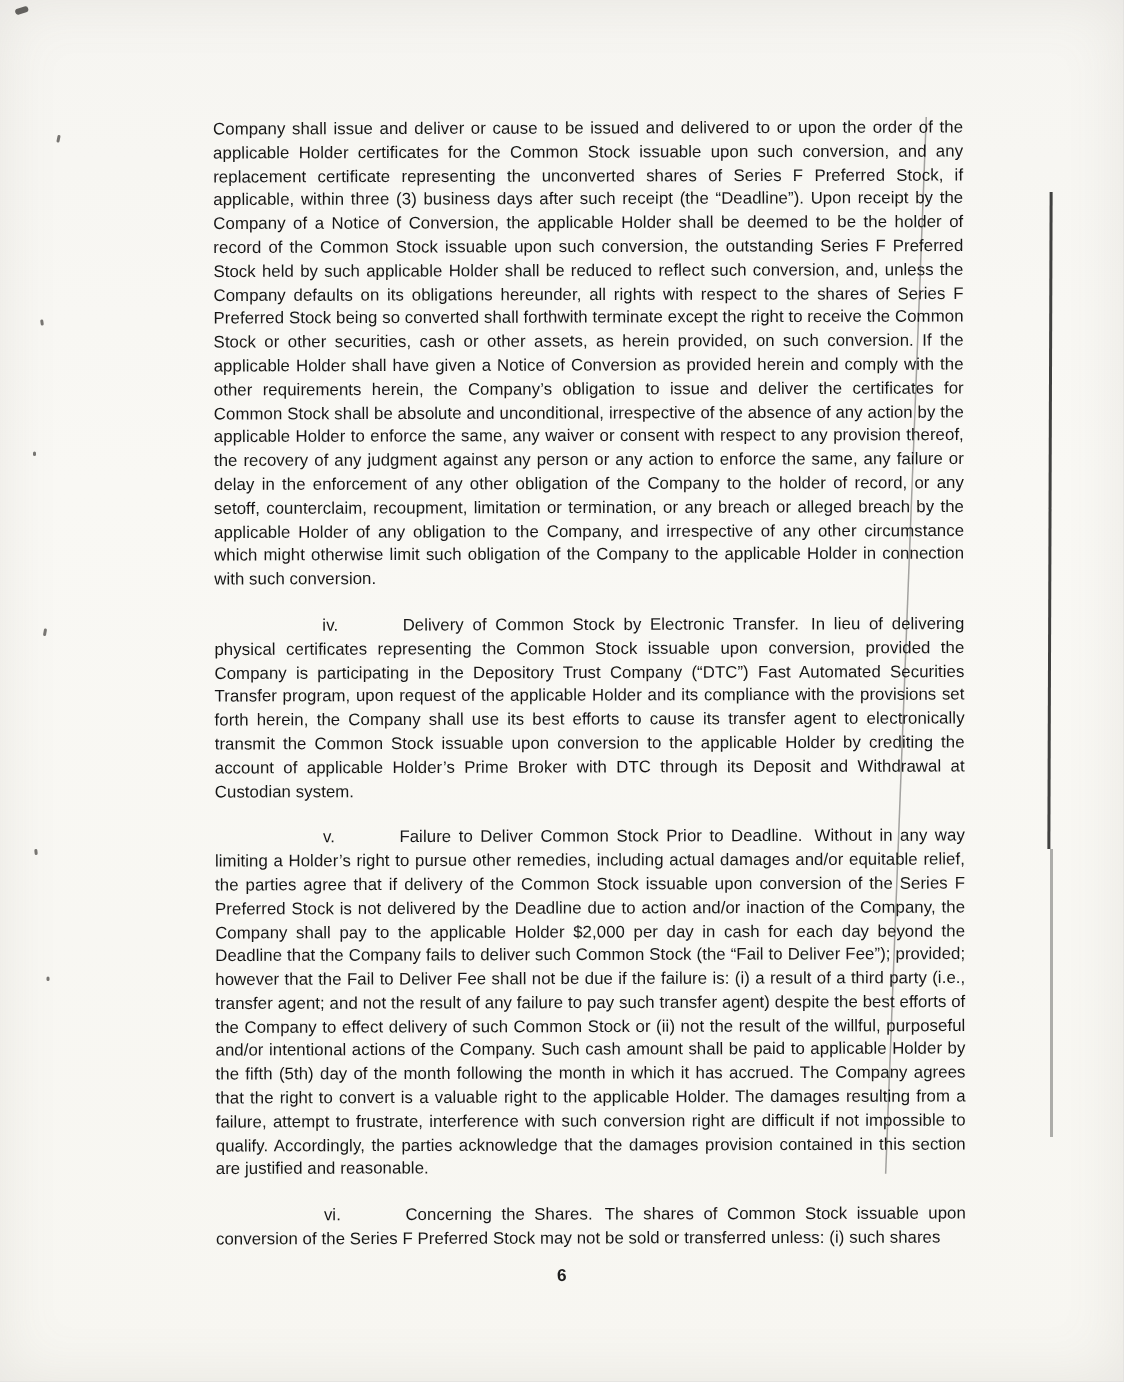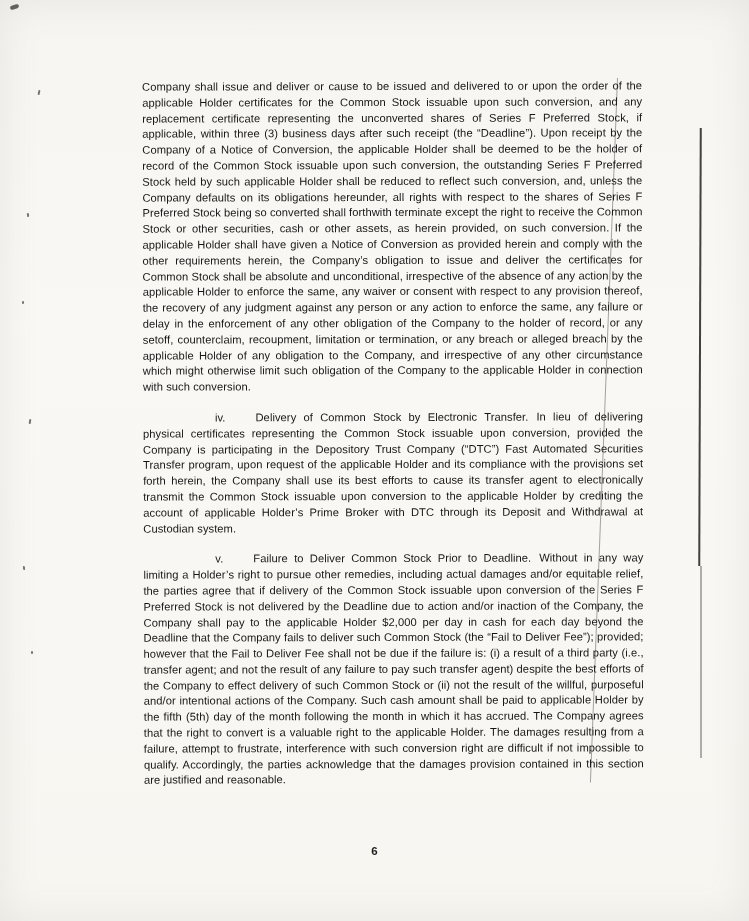--- a/index.html
+++ b/index.html
@@ -24,21 +24,21 @@
     width: 500px;
     color: #161616;
     font-size: 11.2px;
     line-height: 15.8px;
     text-align: justify;
     letter-spacing: 0.05px;
     transform: rotate(-0.15deg);
   }
   .para { margin: 0 0 15px 0; }
   .para:last-child { margin-bottom: 0; }
-  .pnum { margin-left: 72px; margin-right: 30px; }
+  .pnum { margin-left: 72px; margin-right: 43px; }
   .ptitle { margin-right: 8px; }
   .page-number {
     position: absolute;
     top: 845px;
     left: 0;
     width: 100%;
     text-align: center;
     font-size: 11.5px;
     font-weight: bold;
     color: #1d1d1d;
@@ -110,18 +110,19 @@
   <div class="vline-faint"></div>
 
   <div class="text-block">
 
     <p class="para"><span>Company shall issue and deliver or cause to be issued and delivered to or upon the order of the applicable Holder certificates for the Common Stock issuable upon such conversion, and any replacement certificate representing the unconverted shares of Series F Preferred Stock, if applicable, within three (3) business days after such receipt (the “Deadline”). Upon receipt by the Company of a Notice of Conversion, the applicable Holder shall be deemed to be the holder of record of the Common Stock issuable upon such conversion, the outstanding Series F Preferred Stock held by such applicable Holder shall be reduced to reflect such conversion, and, unless the Company defaults on its obligations hereunder, all rights with respect to the shares of Series F Preferred Stock being so converted shall forthwith terminate except the right to receive the Common Stock or other securities, cash or other assets, as herein provided, on such conversion. If the applicable Holder shall have given a Notice of Conversion as provided herein and comply with the other requirements herein, the Company’s obligation to issue and deliver the certificates for Common Stock shall be absolute and unconditional, irrespective of the absence of any action by the applicable Holder to enforce the same, any waiver or consent with respect to any provision thereof, the recovery of any judgment against any person or any action to enforce the same, any failure or delay in the enforcement of any other obligation of the Company to the holder of record, or any setoff, counterclaim, recoupment, limitation or termination, or any breach or alleged breach by the applicable Holder of any obligation to the Company, and irrespective of any other circumstance which might otherwise limit such obligation of the Company to the applicable Holder in connection with such conversion.</span></p>
 
     <p class="para"><span class="pnum">iv.</span><span class="ptitle">Delivery of Common Stock by Electronic Transfer.</span><span>In lieu of delivering physical certificates representing the Common Stock issuable upon conversion, provided the Company is participating in the Depository Trust Company (“DTC”) Fast Automated Securities Transfer program, upon request of the applicable Holder and its compliance with the provisions set forth herein, the Company shall use its best efforts to cause its transfer agent to electronically transmit the Common Stock issuable upon conversion to the applicable Holder by crediting the account of applicable Holder’s Prime Broker with DTC through its Deposit and Withdrawal at Custodian system.</span></p>
 
     <p class="para"><span class="pnum">v.</span><span class="ptitle">Failure to Deliver Common Stock Prior to Deadline.</span><span>Without in any way limiting a Holder’s right to pursue other remedies, including actual damages and/or equitable relief, the parties agree that if delivery of the Common Stock issuable upon conversion of the Series F Preferred Stock is not delivered by the Deadline due to action and/or inaction of the Company, the Company shall pay to the applicable Holder $2,000 per day in cash for each day beyond the Deadline that the Company fails to deliver such Common Stock (the “Fail to Deliver Fee”); provided; however that the Fail to Deliver Fee shall not be due if the failure is: (i) a result of a third party (i.e., transfer agent; and not the result of any failure to pay such transfer agent) despite the best efforts of the Company to effect delivery of such Common Stock or (ii) not the result of the willful, purposeful and/or intentional actions of the Company. Such cash amount shall be paid to applicable Holder by the fifth (5th) day of the month following the month in which it has accrued. The Company agrees that the right to convert is a valuable right to the applicable Holder. The damages resulting from a failure, attempt to frustrate, interference with such conversion right are difficult if not impossible to qualify. Accordingly, the parties acknowledge that the damages provision contained in this section are justified and reasonable.</span></p>
 
+    <p class="para"><span class="pnum">vi.</span><span class="ptitle">Concerning the Shares.</span><span>The shares of Common Stock issuable upon conversion of the Series F Preferred Stock may not be sold or transferred unless: (i) such shares</span></p>
 
   </div>
 
   <div class="page-number">6</div>
 
 </div>
 
 </body></html>

